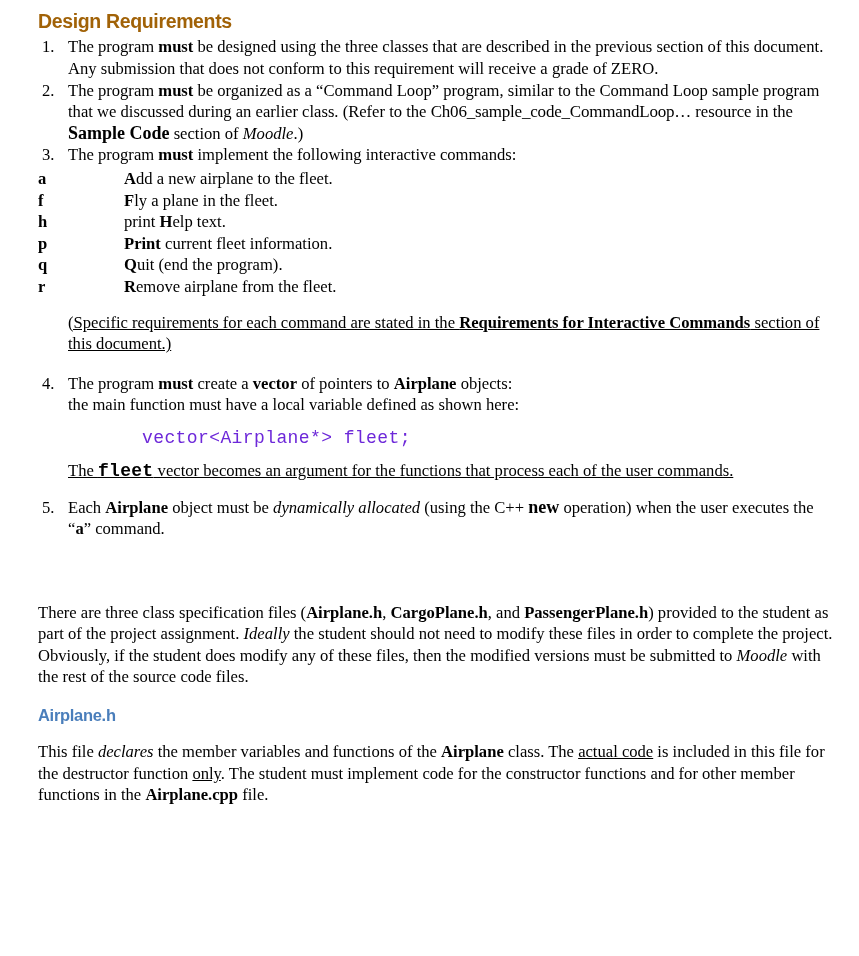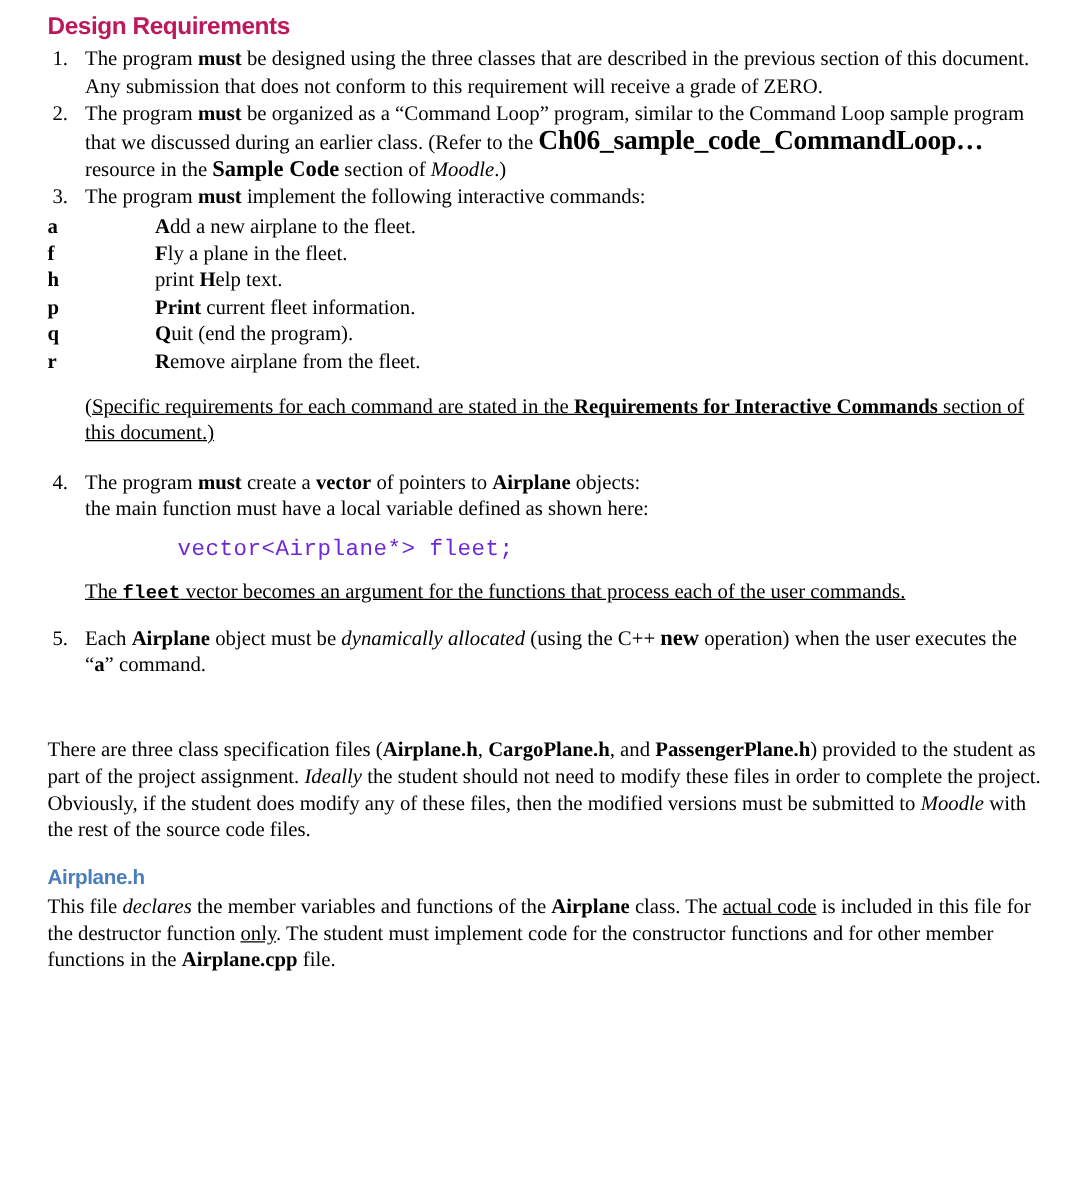--- a/index.html
+++ b/index.html
@@ -29,39 +29,39 @@
     top: 10px;
     width: 800px;
   }
 
   
   h1.section-heading {
     font-family: "Liberation Sans", "DejaVu Sans", sans-serif;
     font-weight: bold;
     font-size: 19.5px;
     letter-spacing: -0.35px;
-    color: #be185d;
+    color: #a16207;
     margin: 0 0 4px 0;
     line-height: 1.15;
   }
   h2.sub-heading {
     font-family: "Liberation Sans", "DejaVu Sans", sans-serif;
     font-weight: bold;
     font-size: 16.5px;
     letter-spacing: -0.3px;
     color: #4a7ebb;
     margin: 0 0 2px 0;
     line-height: 1.15;
   }
 
   
   p.body {
     font-size: 16.6px;
     line-height: 21.6px;
-    margin: 0 0 0 0;
+    margin: 16px 0 0 0;
     text-align: left;
   }
 
   
   ol.req-list {
     list-style: none;
     margin: 0;
     padding: 0;
   }
   ol.req-list > li {
@@ -118,31 +118,31 @@
     font-size: 18px;
     line-height: 24px;
     margin-left: 104px;
     color: #6d28d9;
     white-space: pre;
     letter-spacing: 0.4px;
   }
   code.inline-code {
     font-family: "Liberation Mono", "DejaVu Sans Mono", monospace;
     font-weight: bold;
-    font-size: 15px;
+    font-size: 18px;
     letter-spacing: 0.3px;
   }
 
   
   b, strong { font-weight: bold; }
   i, em { font-style: italic; }
   u { text-decoration: underline; }
   .big-bold {
-    font-weight: bold;
-    font-size: 22px;
+    font-weight: normal;
+    font-size: 17px;
     letter-spacing: -0.2px;
     text-align: right;
   }
   .mid-bold {
     font-weight: bold;
     font-size: 18px;
   }
   .sp-10 { height: 10px; }
   .sp-14 { height: 14px; }
   .sp-18 { height: 18px; }

